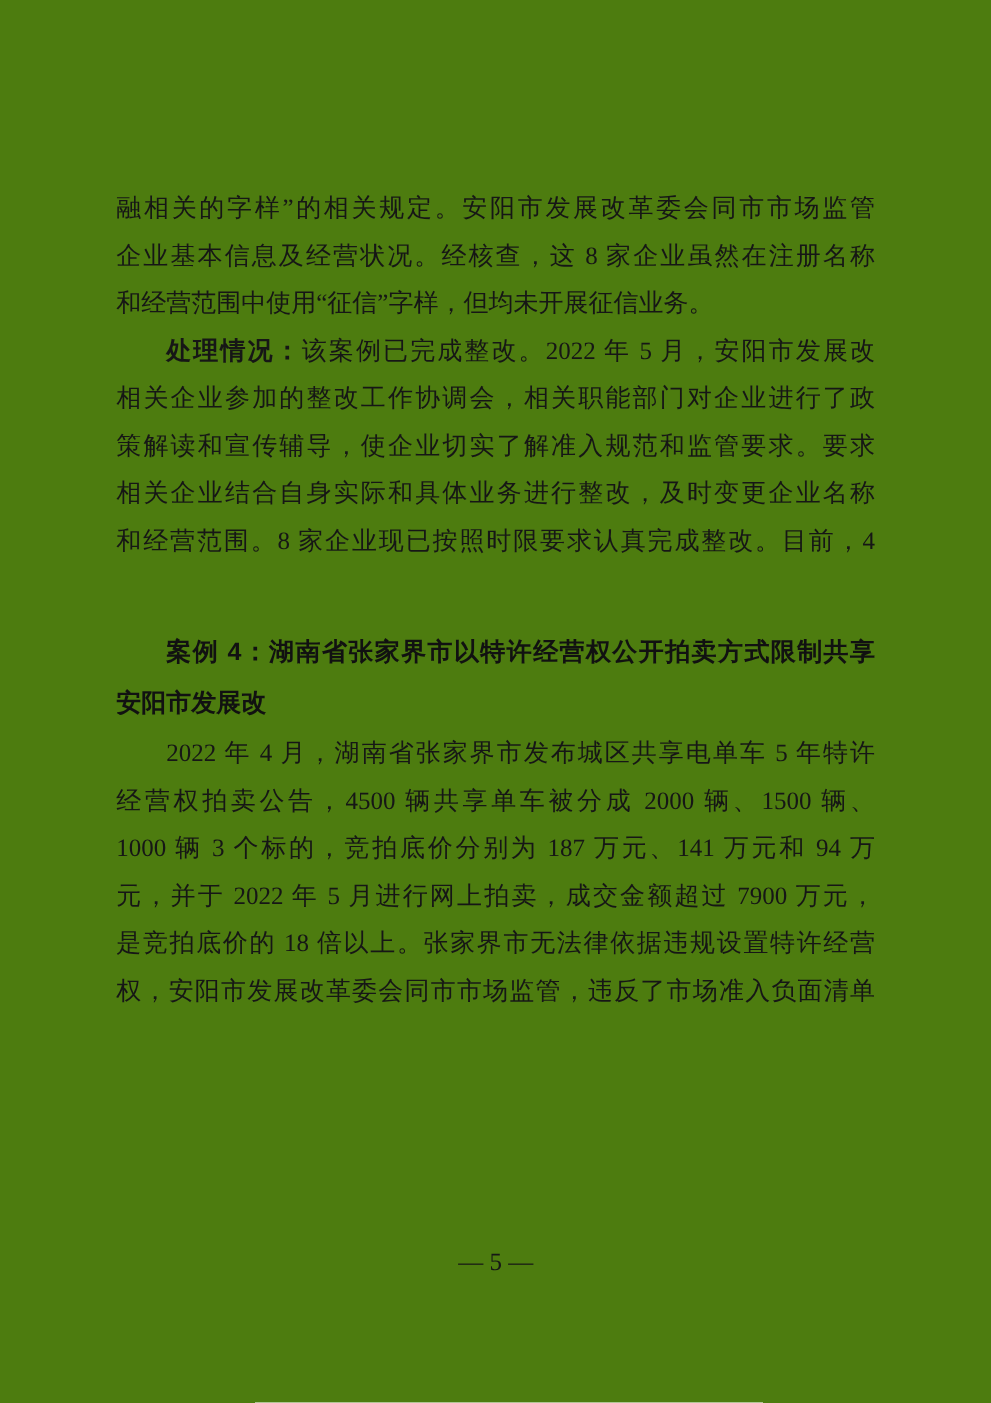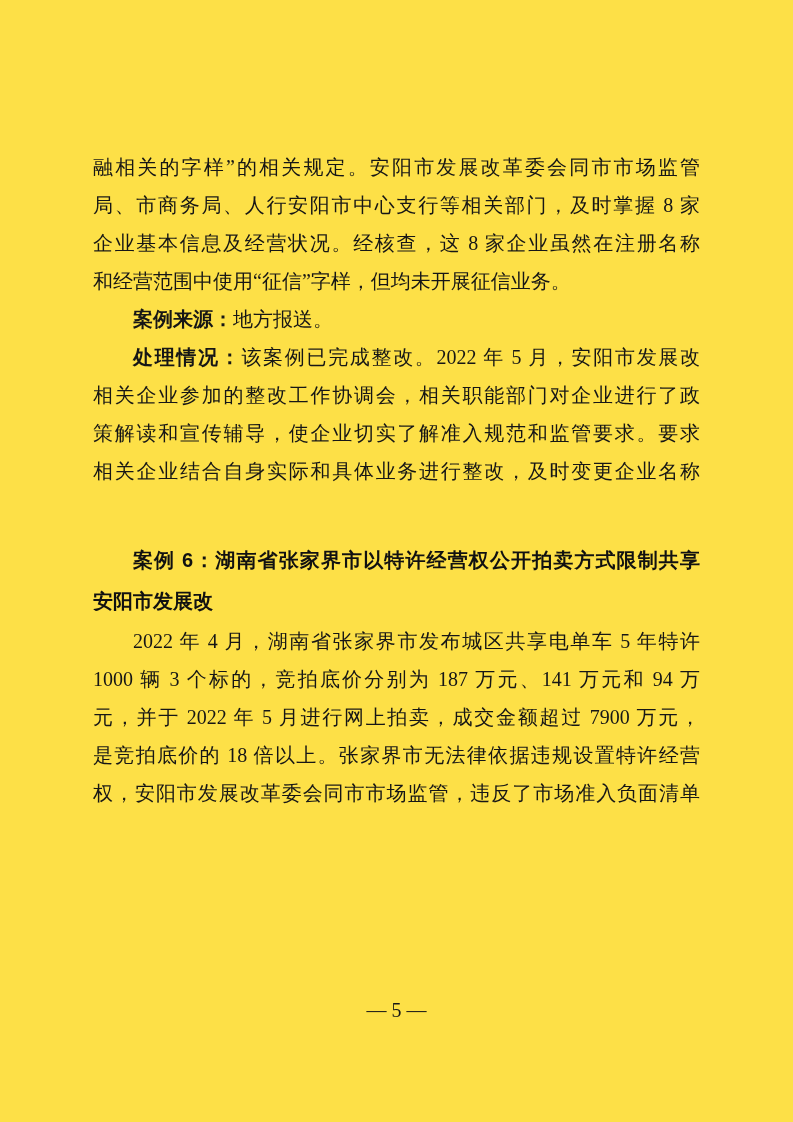--- a/index.html
+++ b/index.html
@@ -4,21 +4,21 @@
 <style>
   html, body {
     margin: 0;
     padding: 0;
     background: #ffffff;
   }
   .page {
     position: relative;
     width: 793px;
     height: 1122px;
-    background: #fde047;
+    background: #4d7c0f;
     overflow: hidden;
     font-family: "Liberation Serif", "DejaVu Serif", serif;
     color: #161616;
   }
   .text-block {
     position: absolute;
     left: 93px;
     top: 148px;
     width: 607px;
   }
@@ -70,37 +70,37 @@
     font-family: "Liberation Serif", "DejaVu Serif", serif;
   }
 </style>
 </head>
 <body>
 
 <div class="page">
   <div class="text-block">
 
     <p class="line just">融相关的字样”的相关规定。安阳市发展改革委会同市市场监管</p>
-    <p class="line just">局、市商务局、人行安阳市中心支行等相关部门，及时掌握 8 家</p>
     <p class="line just">企业基本信息及经营状况。经核查，这 8 家企业虽然在注册名称</p>
     <p class="line">和经营范围中使用“征信”字样，但均未开展征信业务。</p>
 
-    <p class="line indent"><span class="bold-label">案例来源：</span><span>地方报送。</span></p>
 
     <p class="line just indent"><span class="bold-label">处理情况：</span><span>该案例已完成整改。2022 年 5 月，安阳市发展改</span></p>
     <p class="line just">相关企业参加的整改工作协调会，相关职能部门对企业进行了政</p>
     <p class="line just">策解读和宣传辅导，使企业切实了解准入规范和监管要求。要求</p>
     <p class="line just">相关企业结合自身实际和具体业务进行整改，及时变更企业名称</p>
+    <p class="line just">和经营范围。8 家企业现已按照时限要求认真完成整改。目前，4</p>
 
     <div class="heading-block">
-      <p class="heading-line just indent">案例 6：湖南省张家界市以特许经营权公开拍卖方式限制共享</p>
+      <p class="heading-line just indent">案例 4：湖南省张家界市以特许经营权公开拍卖方式限制共享</p>
       <p class="heading-line">安阳市发展改</p>
     </div>
 
     <p class="line just indent">2022 年 4 月，湖南省张家界市发布城区共享电单车 5 年特许</p>
+    <p class="line just">经营权拍卖公告，4500 辆共享单车被分成 2000 辆、1500 辆、</p>
     <p class="line just">1000 辆 3 个标的，竞拍底价分别为 187 万元、141 万元和 94 万</p>
     <p class="line just">元，并于 2022 年 5 月进行网上拍卖，成交金额超过 7900 万元，</p>
     <p class="line just">是竞拍底价的 18 倍以上。张家界市无法律依据违规设置特许经营</p>
     <p class="line just">权，安阳市发展改革委会同市市场监管，违反了市场准入负面清单</p>
 
   </div>
 
   <div class="footer">— 5 —</div>
 </div>
 

